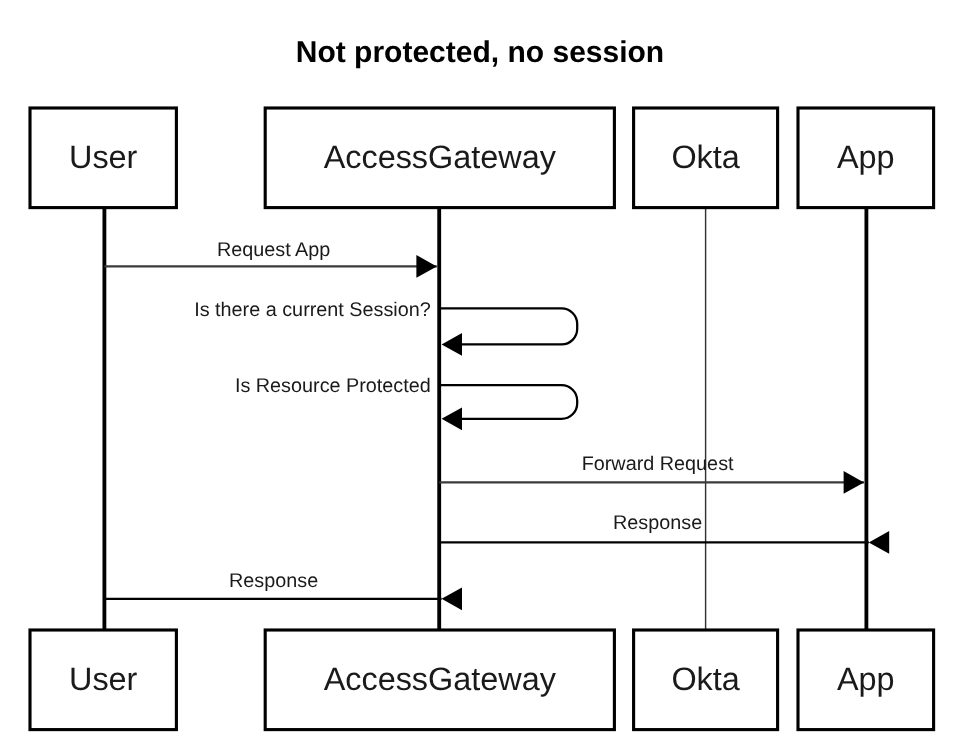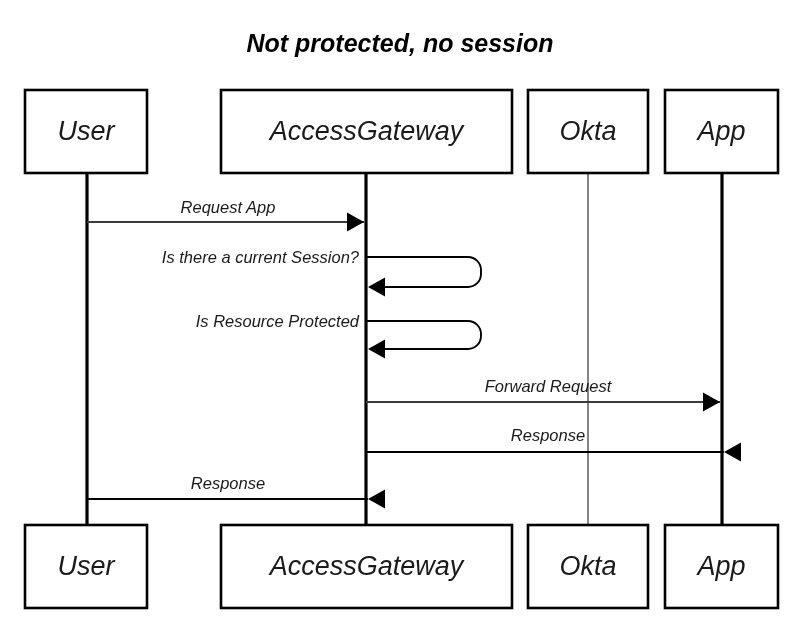--- a/index.html
+++ b/index.html
@@ -11,21 +11,20 @@
     width: 800px;
     height: 626px;
     font-family: "Liberation Sans", sans-serif;
     overflow: hidden;
   }
   #diagram-root {
     position: relative;
     width: 800px;
     height: 505px;
     background: #ffffff;
-    font-style: italic;
   }
   svg#seq {
     display: block;
     width: 800px;
     height: 626px;
   }
   .diagram-title {
     font-family: "Liberation Sans", sans-serif;
     font-weight: bold;
     font-size: 25px;

